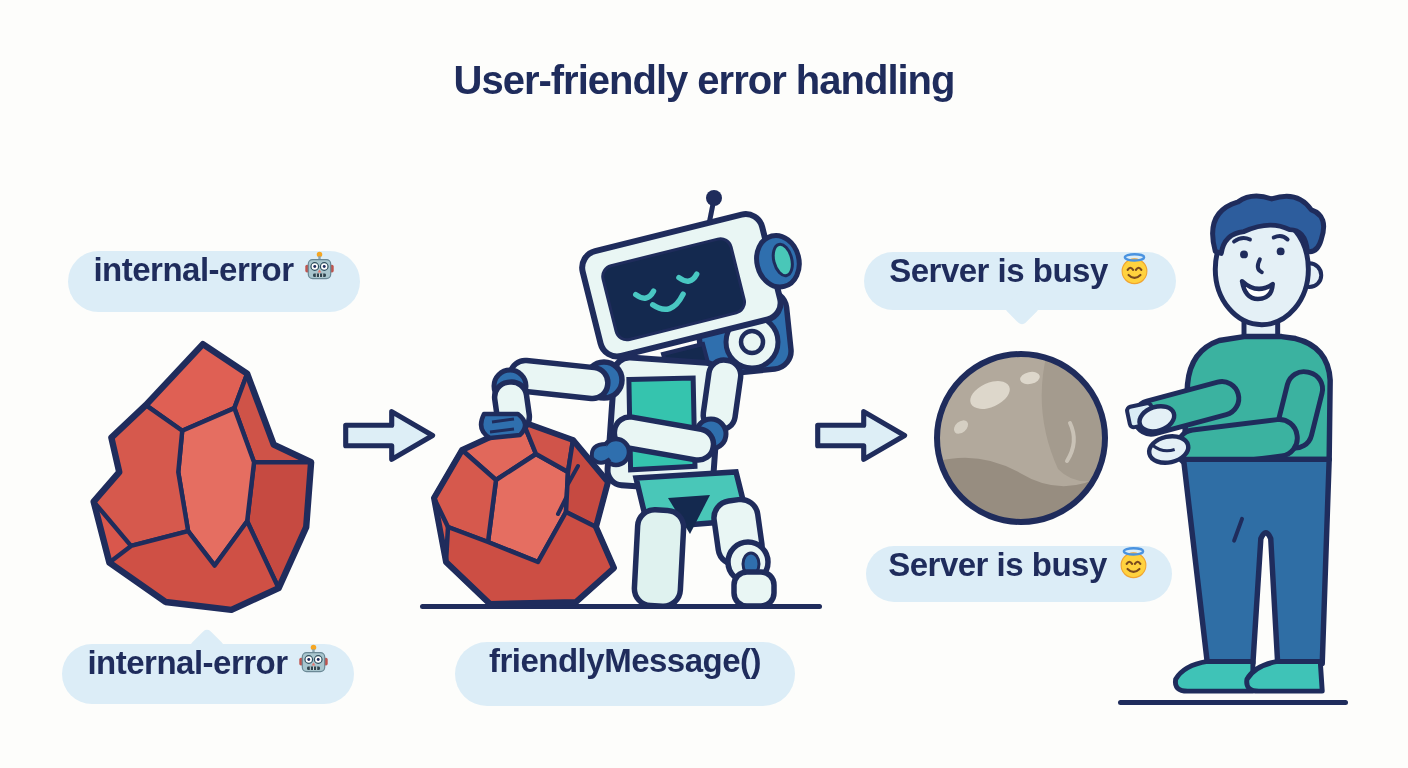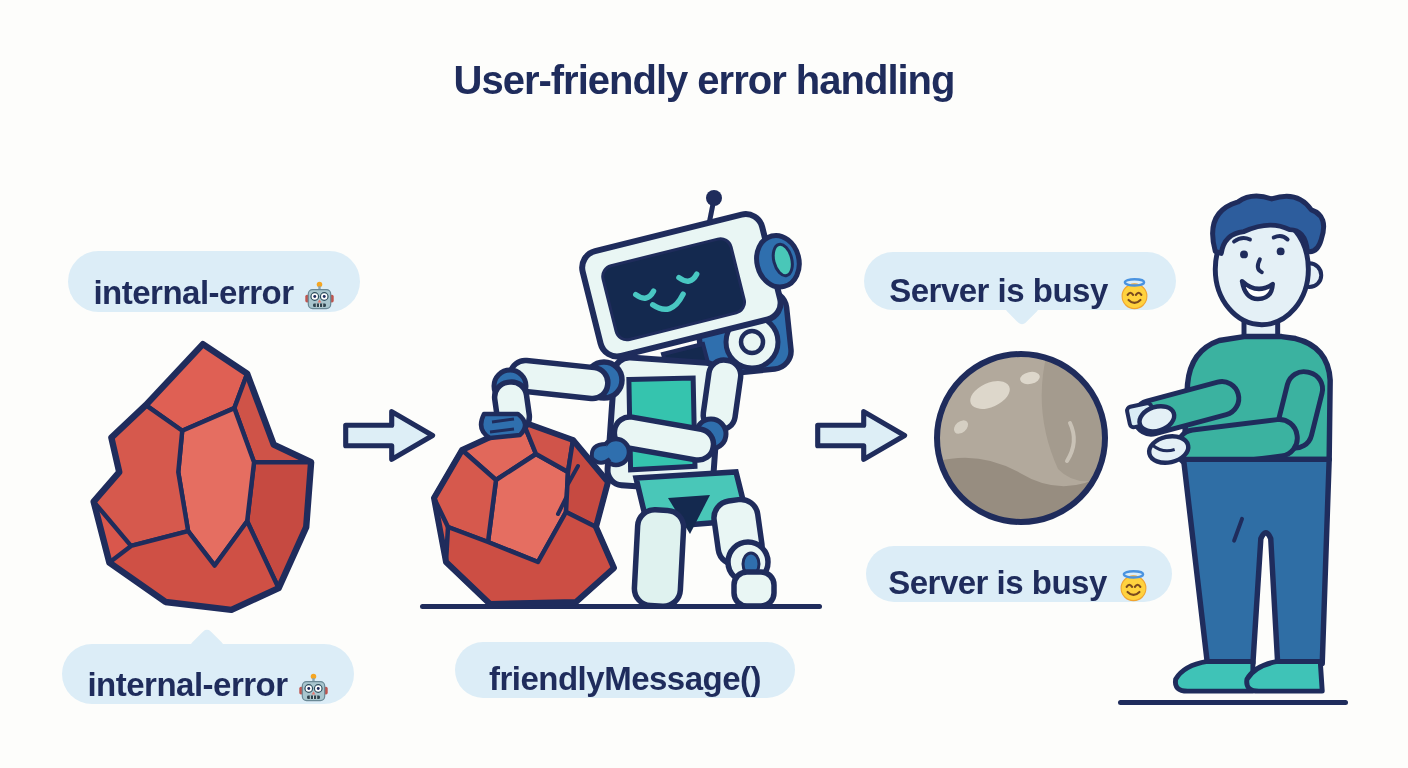--- a/index.html
+++ b/index.html
@@ -7,21 +7,21 @@
     --rock-red:#d9574c; --robot-teal:#35c4ae; --robot-blue:#2f6fae;
     --sphere-gray:#aba296; --shirt-teal:#3bb2a0; --pants-blue:#2f6ea5;
     --hair-blue:#2d5d9d; --skin:#e4f0f6; --shoe-teal:#3fc3b7; --body:#e9f6f4;
   }
   *{margin:0;padding:0;box-sizing:border-box;}
   body{background:#ffffff;font-family:"Liberation Sans",sans-serif;}
   .canvas{position:relative;width:1408px;height:768px;background:#fdfdfb;overflow:hidden;}
   .title{position:absolute;left:0;right:0;top:58px;text-align:center;
     font-size:40px;font-weight:800;letter-spacing:-1px;color:var(--navy);}
   .bubble{position:absolute;background:var(--bubble);border-radius:32px;
-    display:flex;align-items:flex-end;justify-content:center;gap:10px;
+    display:flex;align-items:flex-start;justify-content:center;gap:10px;
     color:var(--navy);font-weight:700;font-size:33px;letter-spacing:-0.5px;z-index:3;}
   .bubble .emoji{display:inline-flex;line-height:0;}
   .tail{position:absolute;width:26px;height:26px;background:var(--bubble);
     transform:rotate(45deg);border-radius:5px;}
   .tail-up{top:-11px;}
   .tail-down{bottom:-11px;}
   .ground{position:absolute;height:5px;background:var(--navy);border-radius:3px;z-index:1;}
   .art{position:absolute;z-index:2;line-height:0;}
   svg{overflow:visible;}
 </style>
@@ -156,21 +156,21 @@
       <rect x="196" y="241" width="100" height="31" rx="15" transform="rotate(10 246 256)" fill="#e9f6f4" stroke="#1f2c5c" stroke-width="5.5"></rect>
       <circle cx="198" cy="270" r="13" fill="#2f6fae" stroke="#1f2c5c" stroke-width="4.5"></circle>
       <path d="M188 262 q-16 0 -14 14 q8 9 18 1" fill="#2f6fae" stroke="#1f2c5c" stroke-width="4"></path>
 
       <rect x="78" y="200" width="32" height="50" rx="15" transform="rotate(-8 94 225)" fill="#e9f6f4" stroke="#1f2c5c" stroke-width="5.5"></rect>
       <path d="M66 232 q-8 16 6 24 l30 -3 q11 -11 -2 -21 z" fill="#2f6fae" stroke="#1f2c5c" stroke-width="4.5" stroke-linejoin="round"></path>
       <path d="M74 240 l22 -3 M72 250 l24 -3" stroke="#1f2c5c" stroke-width="3"></path>
     </svg>
   </div>
 
-  <div class="bubble" style="left:455px;top:642px;width:340px;height:56px;">
+  <div class="bubble" style="left:455px;top:642px;width:340px;height:64px;">
     <span>friendlyMessage()</span>
   </div>
 
   <div class="art" style="left:816px;top:408px;">
     <svg width="92" height="55" viewBox="0 0 108 64">
       <polygon points="2,20 56,20 56,4 104,32 56,60 56,44 2,44" fill="#ddeef6" stroke="#1f2c5c" stroke-width="6" stroke-linejoin="round"></polygon>
     </svg>
   </div>
 
   <div class="bubble" style="left:864px;top:252px;width:312px;height:58px;">

